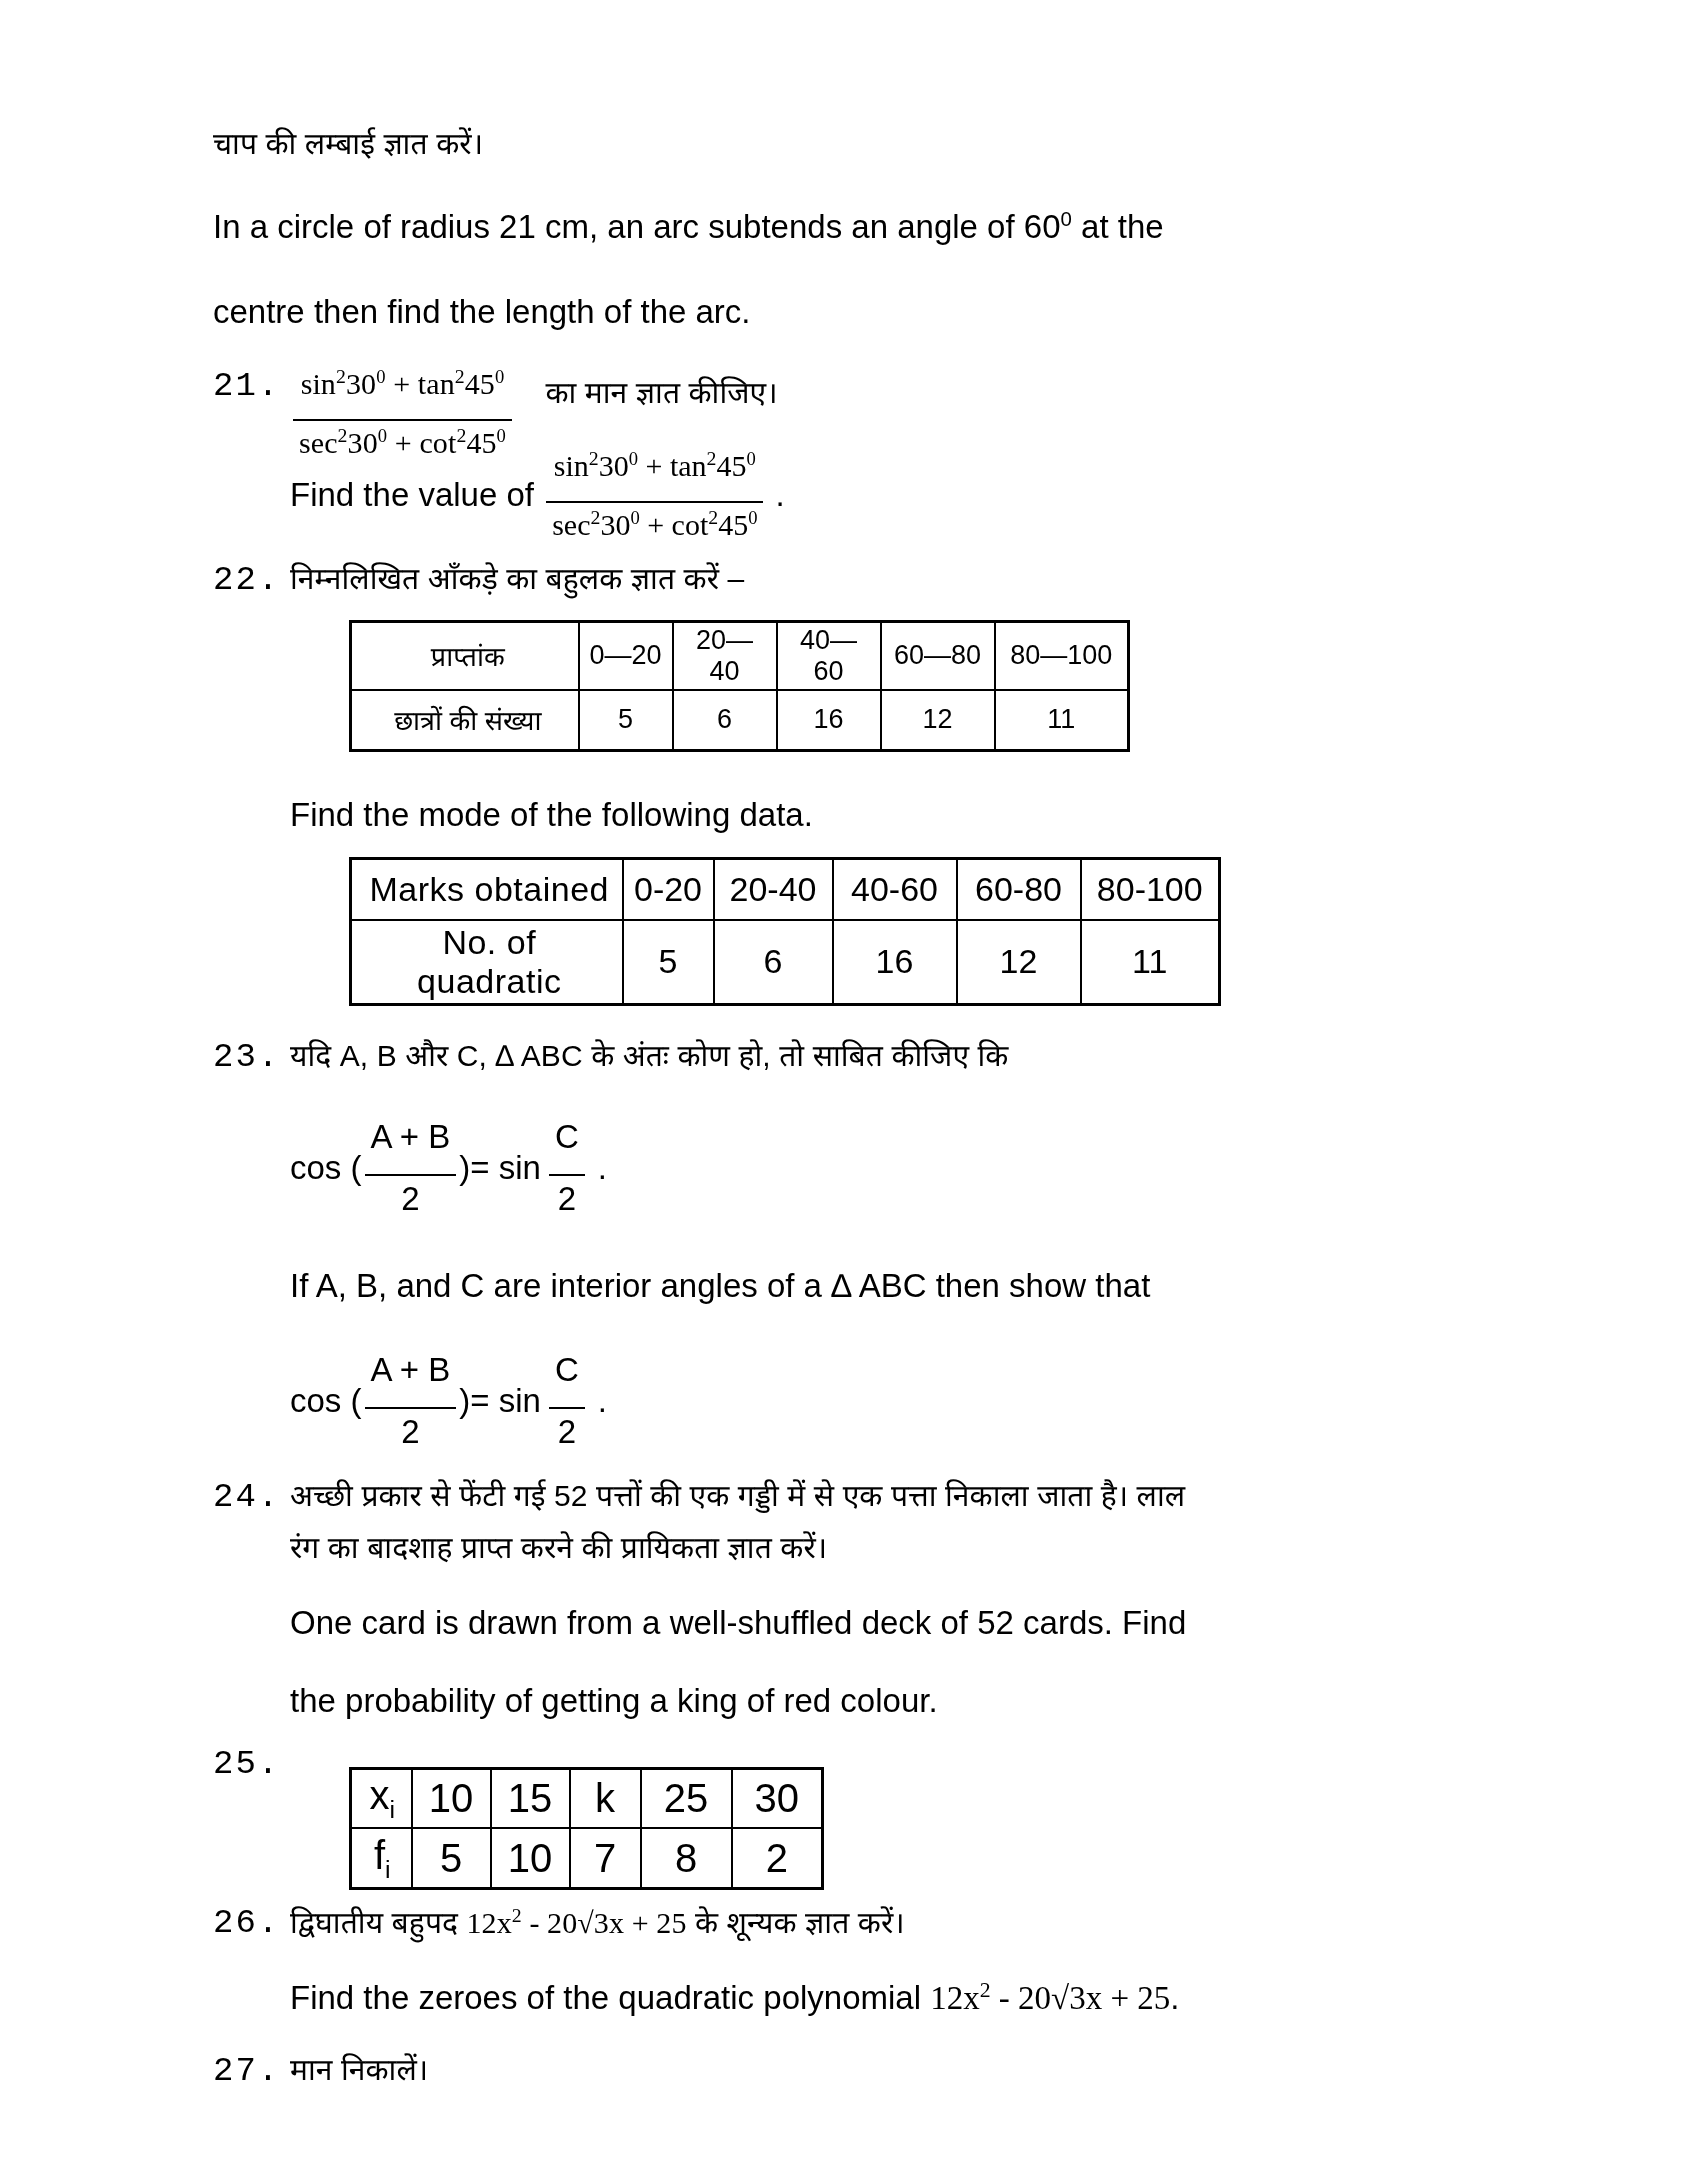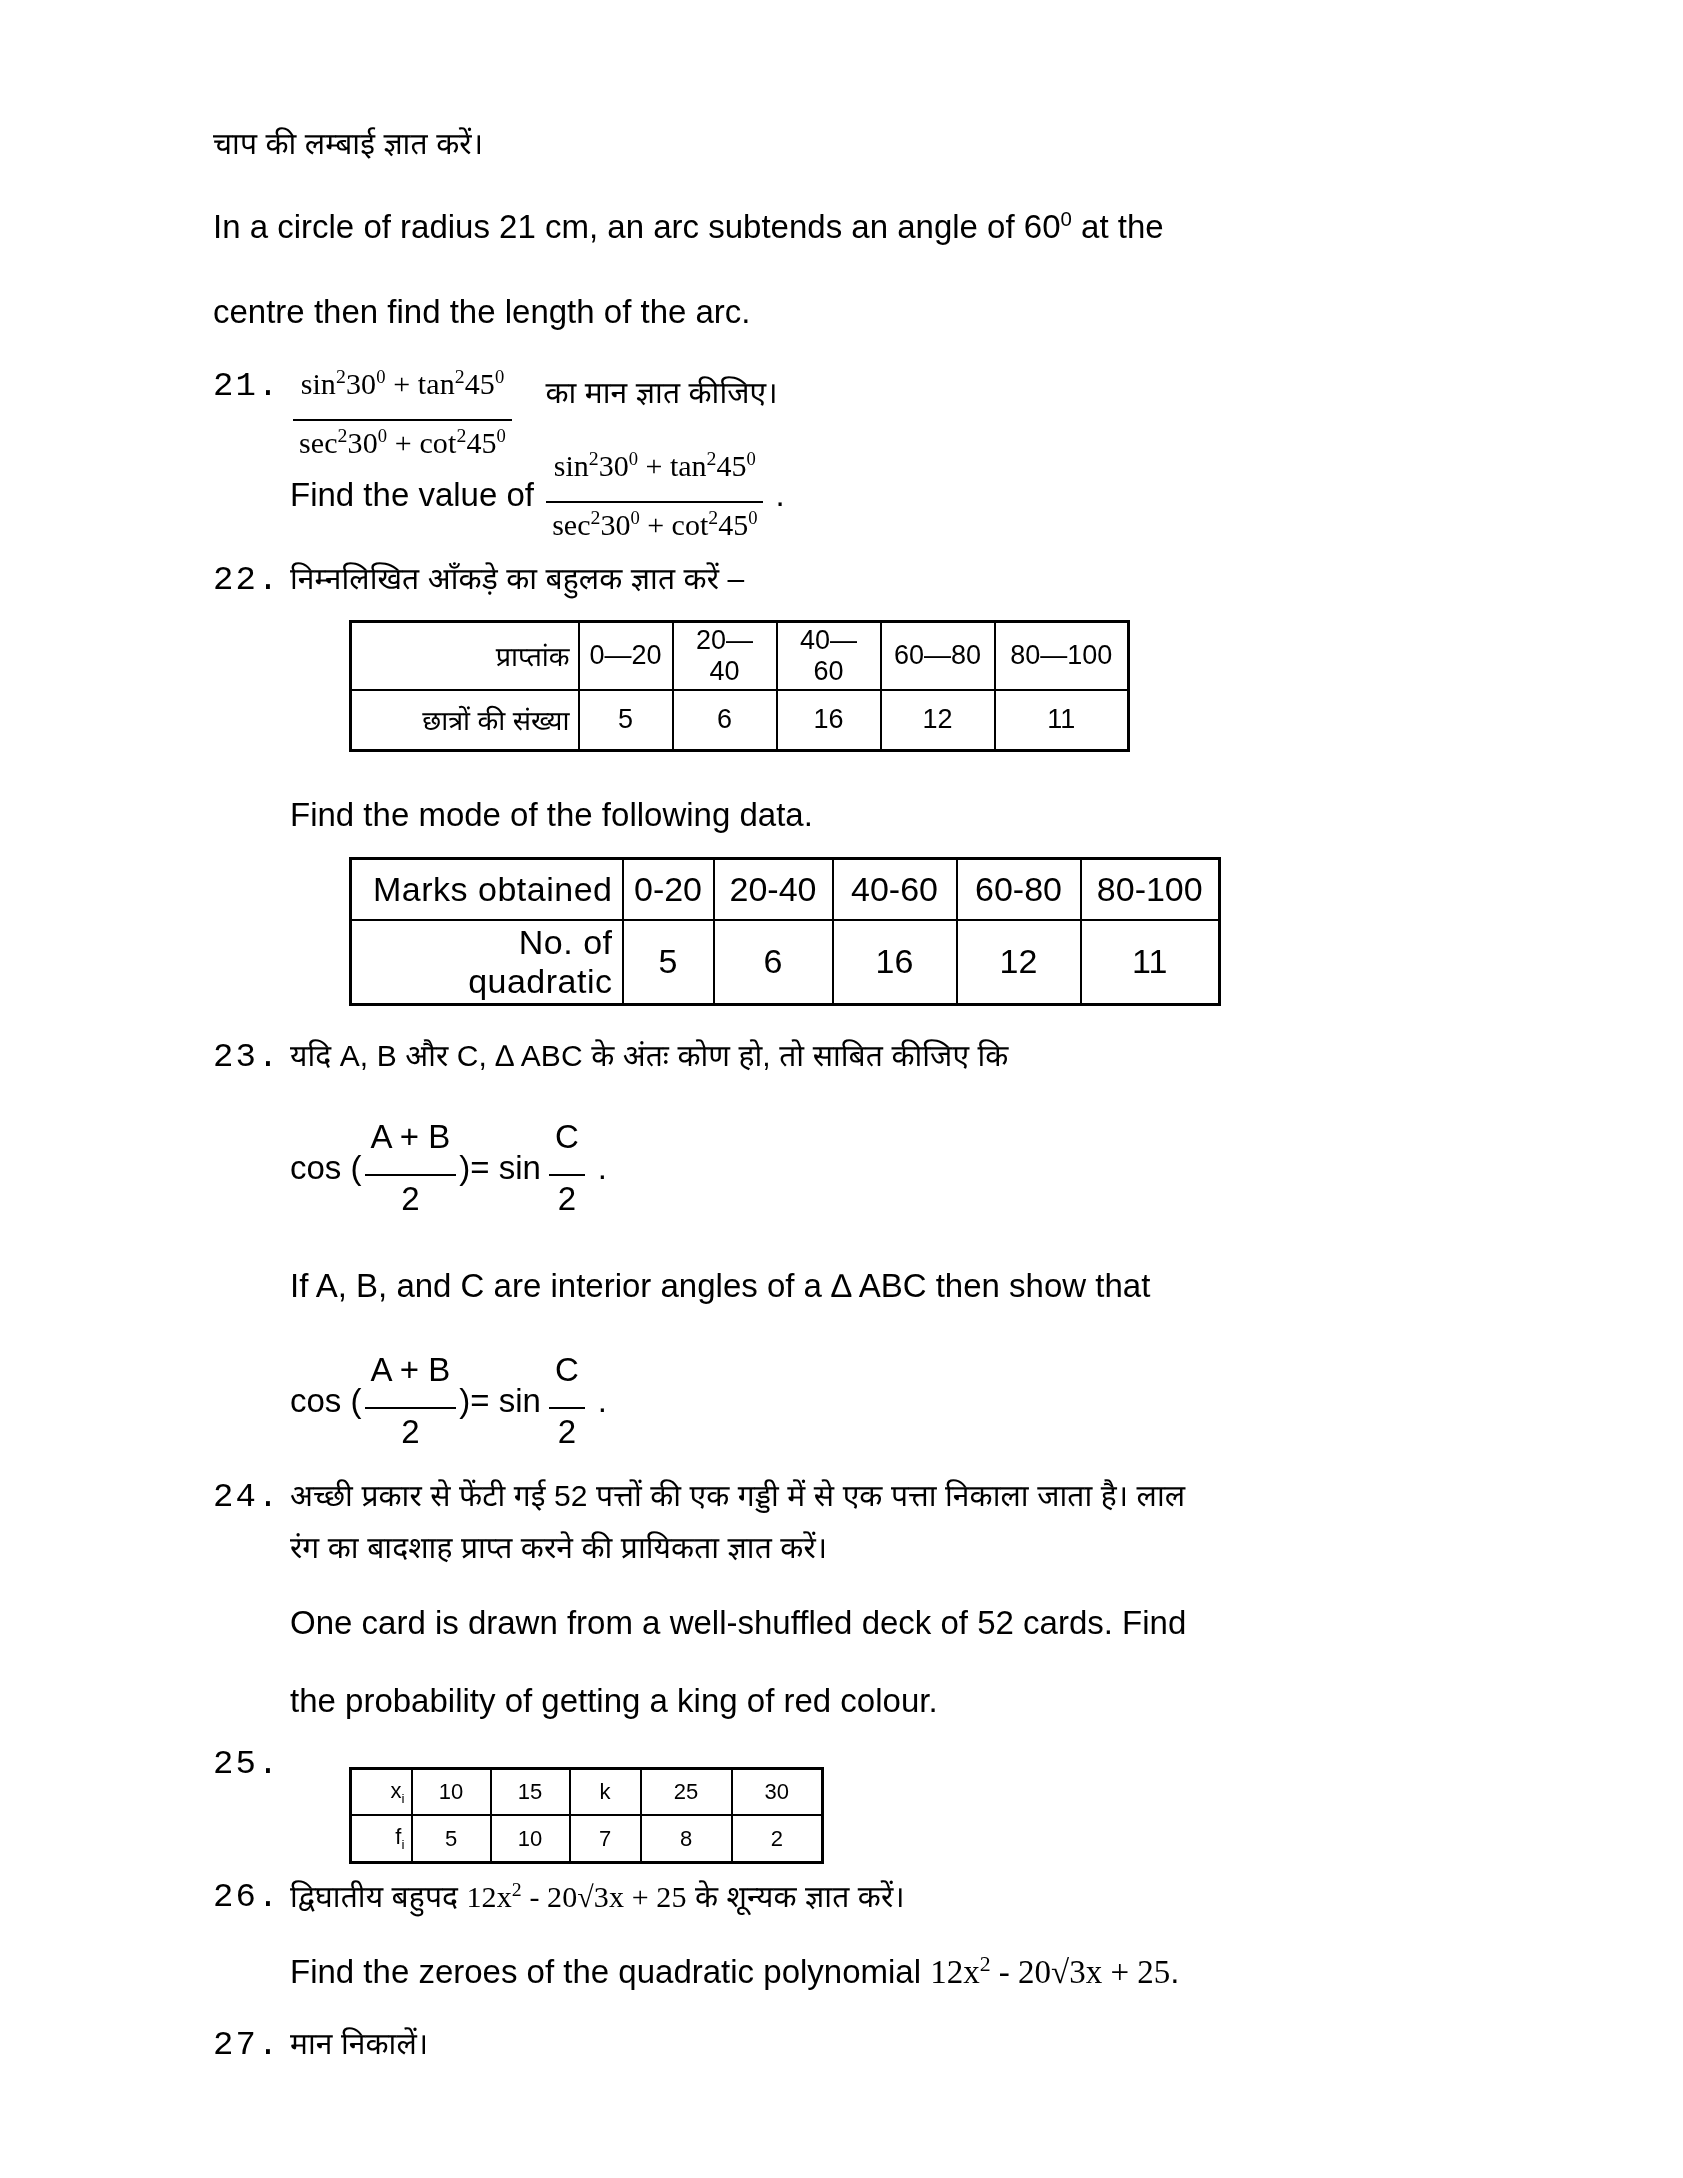--- a/index.html
+++ b/index.html
@@ -92,21 +92,21 @@
   
   table.data {
     border-collapse: collapse;
     border: 3px solid #000;
   }
   table.data td {
     border: 2px solid #000;
     text-align: center;
     vertical-align: middle;
   }
-  table.data td.lbl { text-align: right; }
+  table.data td.lbl { text-align: center; }
 
   
   .tbl-hi { margin-left: 59px; }
   .tbl-hi td {
     height: 61px;
     font-size: 27px;
     font-family: "Liberation Sans", sans-serif;
     padding: 2px 8px;
   }
   .tbl-hi td.lbl { width: 228px; padding-left: 14px; }
@@ -127,22 +127,22 @@
   .tbl-en td.lbl { width: 272px; padding-left: 14px; letter-spacing: 0.5px;}
   .tbl-en td.c1 { width: 91px; }
   .tbl-en td.c2 { width: 119px; }
   .tbl-en td.c3 { width: 124px; }
   .tbl-en td.c4 { width: 124px; }
   .tbl-en td.c5 { width: 139px; }
 
   
   .tbl-xf { margin-left: 59px; }
   .tbl-xf td {
-    height: 47px;
-    font-size: 22px;
+    height: 60px;
+    font-size: 40px;
     font-family: "Liberation Sans", sans-serif;
     padding: 0 6px;
   }
   .tbl-xf td.lbl { width: 61px; text-align: left; padding-left: 8px; }
   .tbl-xf td.cx  { width: 79px; }
   .tbl-xf td.ck  { width: 71px; }
   .tbl-xf td.cw  { width: 91px; }
 
   .gap-s { height: 12px; }
   .gap-m { height: 20px; }

